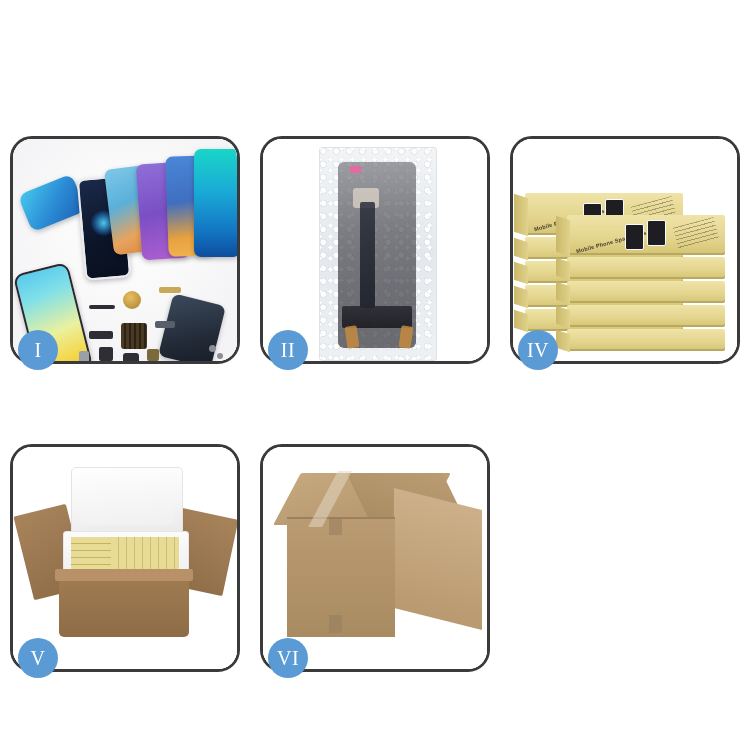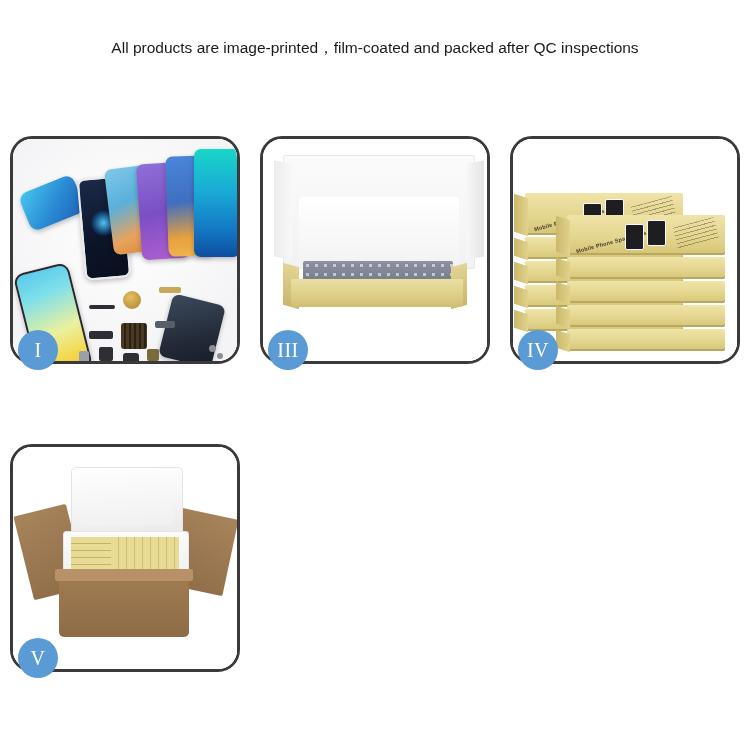--- a/index.html
+++ b/index.html
@@ -321,21 +321,20 @@
   }
   .c6-seam {
     position:absolute; left:24px; top:70px; width:108px; height:2px;
     background: rgba(120,98,70,.45);
   }
 </style>
 </head>
 <body>
 
 <div class="header">
-  <p class="subtitle">All products are image-printed，film-coated and packed after QC inspections</p>
 </div>
 
 <div class="grid">
 
   <div class="panel">
     <div class="panel-inner">
       <div class="s1">
         <div class="ph blue-film"></div>
         <div class="ph glass"></div>
         <div class="ph a"></div>
@@ -354,34 +353,37 @@
         <div class="prt p8"></div>
         <div class="prt p9"></div>
         <div class="prt p10"></div>
         <div class="prt p11"></div>
         <div class="prt p12"></div>
       </div>
     </div>
     <div class="badge">I</div>
   </div>
 
-
   <div class="panel">
     <div class="panel-inner">
-      <div class="s3">
-        <div class="b3-lid"></div>
-        <div class="b3-foam"></div>
-        <div class="b3-grey"></div>
-        <div class="b3-tray-left"></div>
-        <div class="b3-tray-right"></div>
-        <div class="b3-tray-front"></div>
+      <div class="s2">
+        <div class="bubble-bag">
+          <div class="scr-dark"></div>
+          <div class="pink-dot"></div>
+          <div class="scr-conn"></div>
+          <div class="scr-flex"></div>
+          <div class="scr-strip"></div>
+          <div class="scr-tab l"></div>
+          <div class="scr-tab r"></div>
+        </div>
       </div>
     </div>
-    <div class="badge">III</div>
+    <div class="badge">II</div>
   </div>
+
 
   <div class="panel">
     <div class="panel-inner">
       <div class="s4">
         <div class="stack">
           <div class="bx" style="left:6px;  top:152px; width:158px; height:22px;">
               <span class="side"></span>
             </div>
           <div class="bx" style="left:6px;  top:128px; width:158px; height:22px;">
               <span class="side"></span>
@@ -433,14 +435,29 @@
         <div class="c5-foam-lid"></div>
         <div class="c5-foam-body"></div>
         <div class="c5-yellow"></div>
         <div class="c5-yellow2"></div>
         <div class="c5-body"></div>
       </div>
     </div>
     <div class="badge">V</div>
   </div>
 
+  <div class="panel">
+    <div class="panel-inner">
+      <div class="s6">
+        <div class="c6-top"></div>
+        <div class="c6-top2"></div>
+        <div class="c6-side"></div>
+        <div class="c6-front"></div>
+        <div class="c6-seam"></div>
+        <div class="c6-tape"></div>
+        <div class="c6-tape2"></div>
+        <div class="c6-tape3"></div>
+      </div>
+    </div>
+    <div class="badge">VI</div>
+  </div>
 
 </div>
 
 </body></html>

